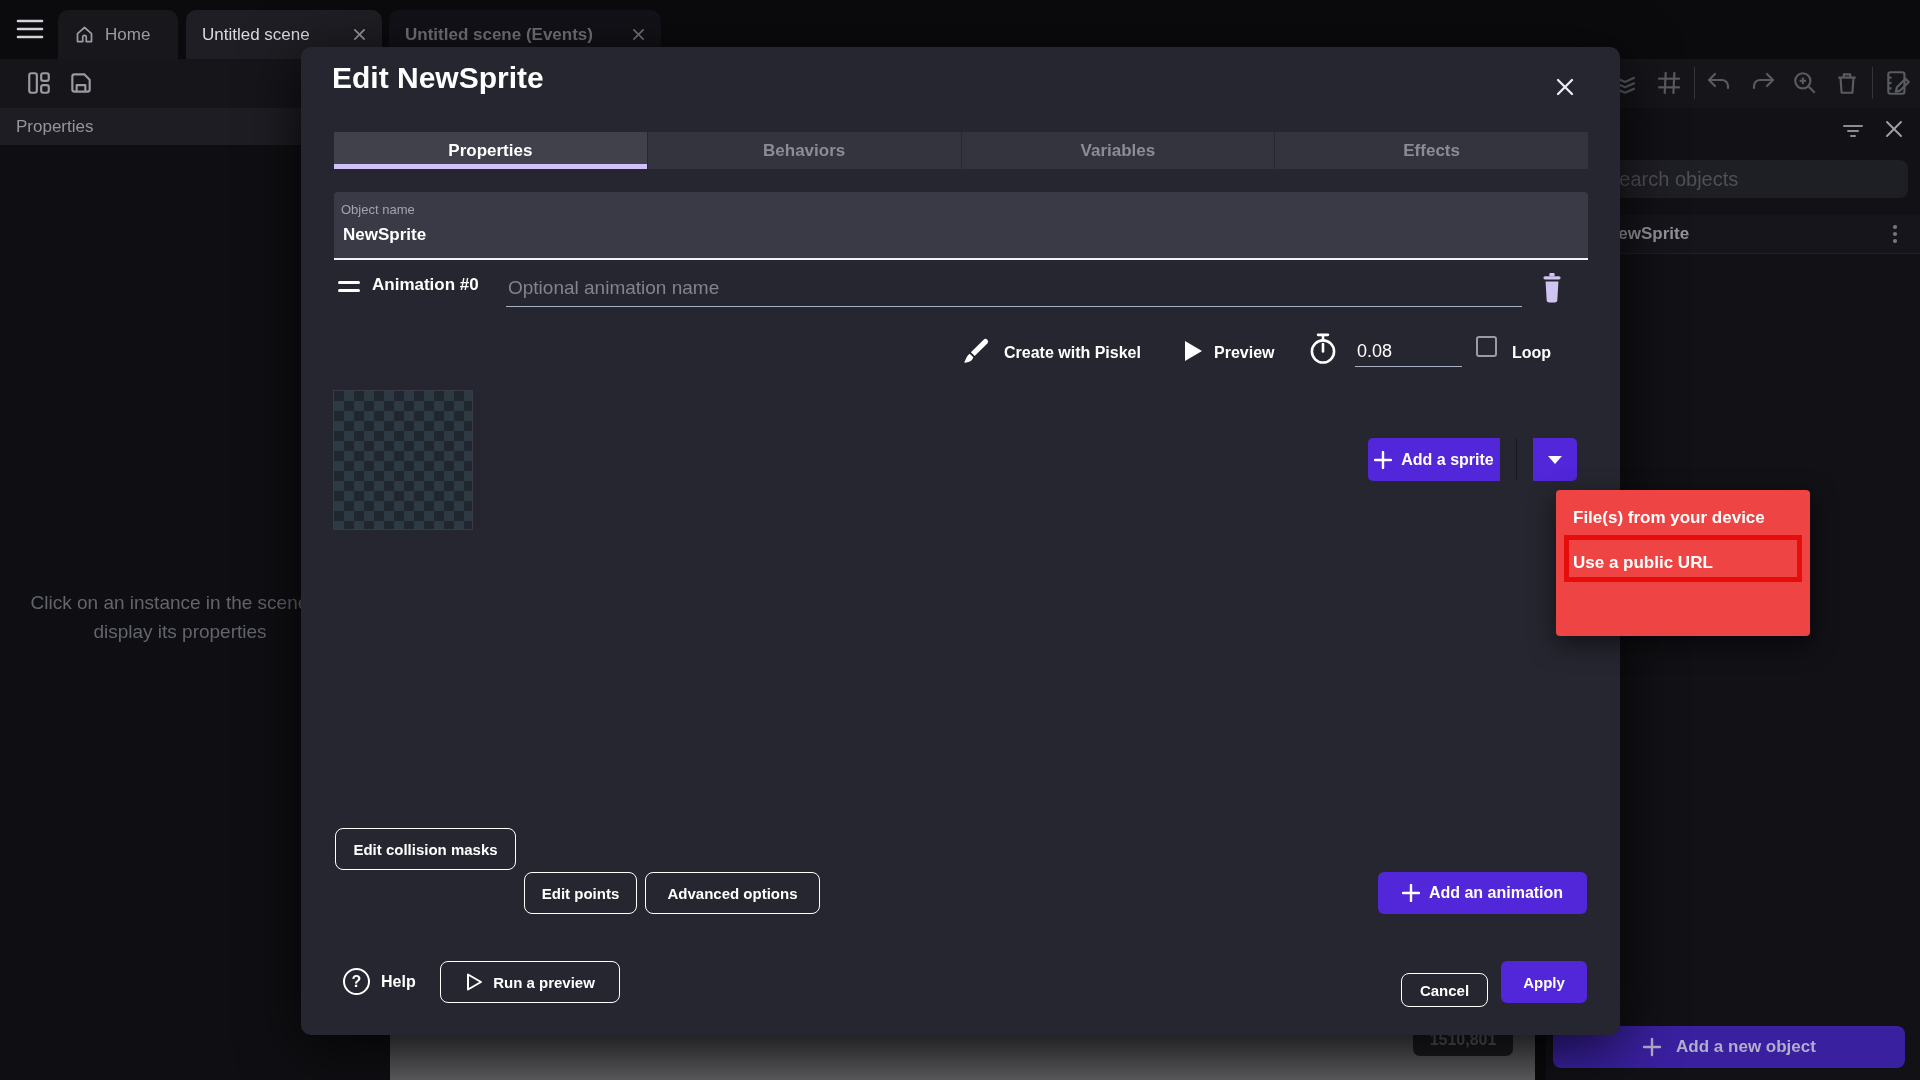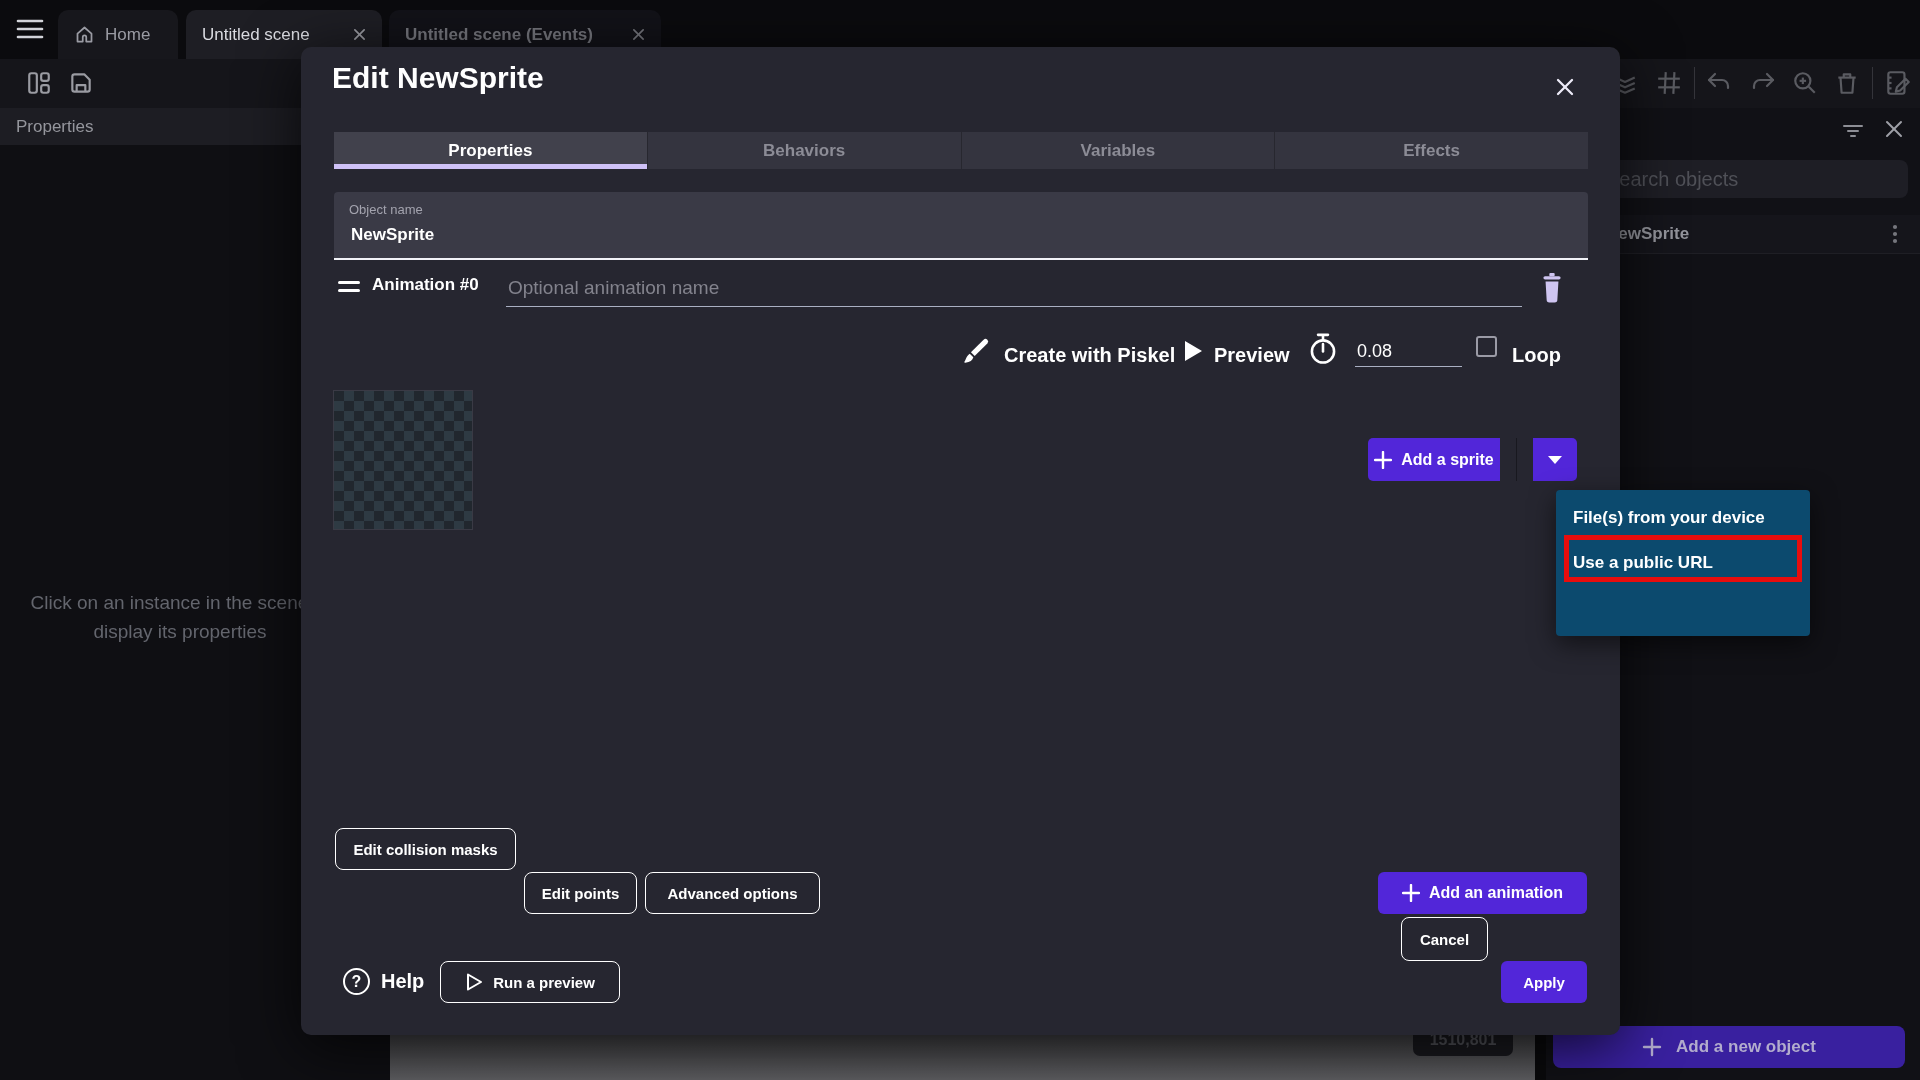--- a/index.html
+++ b/index.html
@@ -45,21 +45,21 @@
   .dialog{left:301px;top:47px;width:1319px;height:988px;background:#262630;border-radius:10px;
        box-shadow:0 12px 60px rgba(0,0,0,.75);z-index:10;}
   .dlg-title{left:31px;top:14px;font-size:30px;font-weight:700;color:#fff;}
   .dlg-tabs{left:33px;top:85px;width:1254px;height:37px;background:#34343f;display:flex;}
   .dlg-tab{flex:1;display:flex;align-items:center;justify-content:center;font-size:17px;
        font-weight:700;color:#8c8c96;position:relative;box-sizing:border-box;}
   .dlg-tab + .dlg-tab{border-left:1px solid rgba(0,0,0,.25);}
   .dlg-tab.active{background:#41414c;color:#fff;}
   .dlg-tab.active .underline{position:absolute;left:0;bottom:0;width:100%;height:5px;background:#cfc1f7;}
   .objname{left:33px;top:145px;width:1254px;height:68px;background:#3a3a46;
-       border-bottom:2px solid #f1f2f7;border-radius:4px 4px 0 0;box-sizing:border-box;padding:10px 15px;}
+       border-bottom:2px solid #f1f2f7;border-radius:4px 4px 0 0;box-sizing:border-box;padding:10px 7px;}
   .objname-label{font-size:13px;color:#a3a3ae;}
   .objname-input{display:block;background:transparent;border:none;outline:none;color:#fff;
        font-size:17px;margin-top:7px;width:1200px;font-family:"Liberation Sans",sans-serif;font-weight:700;}
   .anim-name-input{left:205px;top:222px;width:1016px;height:38px;background:transparent;border:none;
        outline:none;border-bottom:1px solid #a9afc2;color:#d6d7dd;font-size:19px;
        font-family:"Liberation Sans",sans-serif;box-sizing:border-box;}
   .anim-name-input::placeholder{color:#83838d;}
   .time-input{left:1054px;top:290px;width:107px;height:30px;background:transparent;border:none;
        outline:none;border-bottom:1px solid #a9afc2;color:#fff;font-size:18px;
        font-family:"Liberation Sans",sans-serif;box-sizing:border-box;}
@@ -70,24 +70,24 @@
        display:flex;align-items:center;justify-content:center;background:transparent;box-sizing:border-box;gap:10px;}
   .btn-primary{background:#5226d9;color:#fff;font-weight:700;display:flex;align-items:center;
        justify-content:center;box-sizing:border-box;}
   .split-btn{left:1067px;top:391px;width:209px;height:43px;border-radius:5px;overflow:hidden;display:flex;gap:16px;}
   .split-main{flex:1;display:flex;align-items:center;justify-content:center;gap:9px;
        background:#5226d9;font-weight:700;font-size:16px;}
   .split-sep{width:1px;background:rgba(0,0,0,.35);}
   .split-caret{width:44px;background:#5226d9;display:flex;align-items:center;justify-content:center;}
   .caret-down{width:0;height:0;border-left:7px solid transparent;border-right:7px solid transparent;
        border-top:8px solid #fff;}
-  .bold16{font-weight:700;font-size:20px;color:#fff;}
-
-  
-  .menu{left:1556px;top:490px;width:254px;height:146px;background:#0c4a6e;border-radius:4px;
+  .bold16{font-weight:700;font-size:16px;color:#fff;}
+
+  
+  .menu{left:1556px;top:490px;width:254px;height:146px;background:#ef4444;border-radius:4px;
        box-shadow:0 8px 26px rgba(0,0,0,.55);z-index:20;padding:5px 0;box-sizing:border-box;}
   .menu-item{height:45px;display:flex;align-items:center;padding-left:17px;font-size:17px;
        font-weight:600;color:#fff;}
   .menu-item.hl{background:#3e3e46;}
   .redbox{left:1564px;top:535px;width:238px;height:47px;border:5px solid #e80d0d;z-index:21;box-sizing:border-box;}
 
   .checkbox{width:21px;height:21px;border:2px solid #9b9ba6;border-radius:3px;box-sizing:border-box;}
   .help-circle{width:27px;height:27px;border:2px solid #fff;border-radius:50%;box-sizing:border-box;
        display:flex;align-items:center;justify-content:center;font-weight:700;font-size:16px;color:#fff;}
 </style>
@@ -398,21 +398,21 @@
         <span>?</span>
       </div>
       <span class="bold16">Help</span>
     </div>
     <div class="abs btn-outline" style="left:139px;top:914px;width:180px;height:42px;">
       <svg width="18" height="20" viewBox="0 0 18 20">
         <polygon points="3,2.5 16,10 3,17.5" fill="none" stroke="#fff" stroke-width="2" stroke-linejoin="round"></polygon>
       </svg>
       <span>Run a preview</span>
     </div>
-    <div class="abs btn-outline" style="left:1100px;top:870px;width:87px;height:44px;">
+    <div class="abs btn-outline" style="left:1100px;top:926px;width:87px;height:34px;">
       <span>Cancel</span>
     </div>
     <div class="abs btn-primary" style="left:1200px;top:914px;width:86px;height:42px;border-radius:6px;font-size:15px;">
       <span>Apply</span>
     </div>
   </div>
 
   <div class="abs menu">
     <div class="menu-item">
       <span>File(s) from your device</span>

